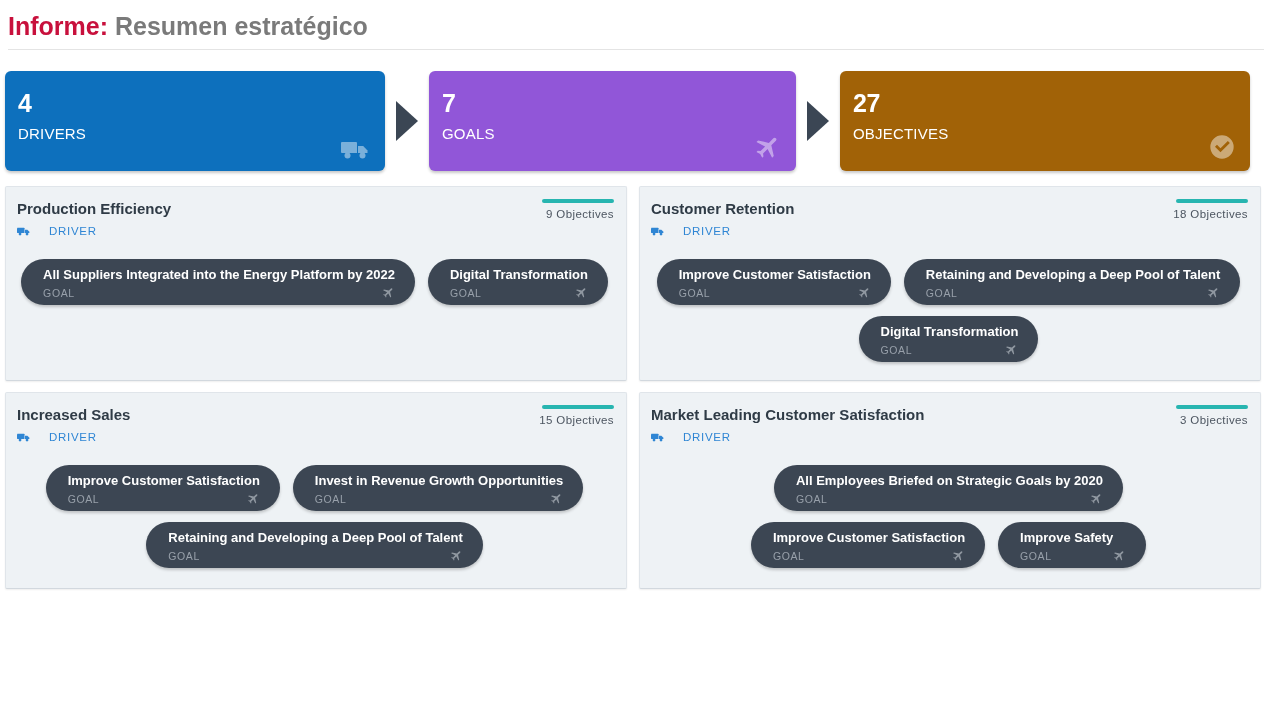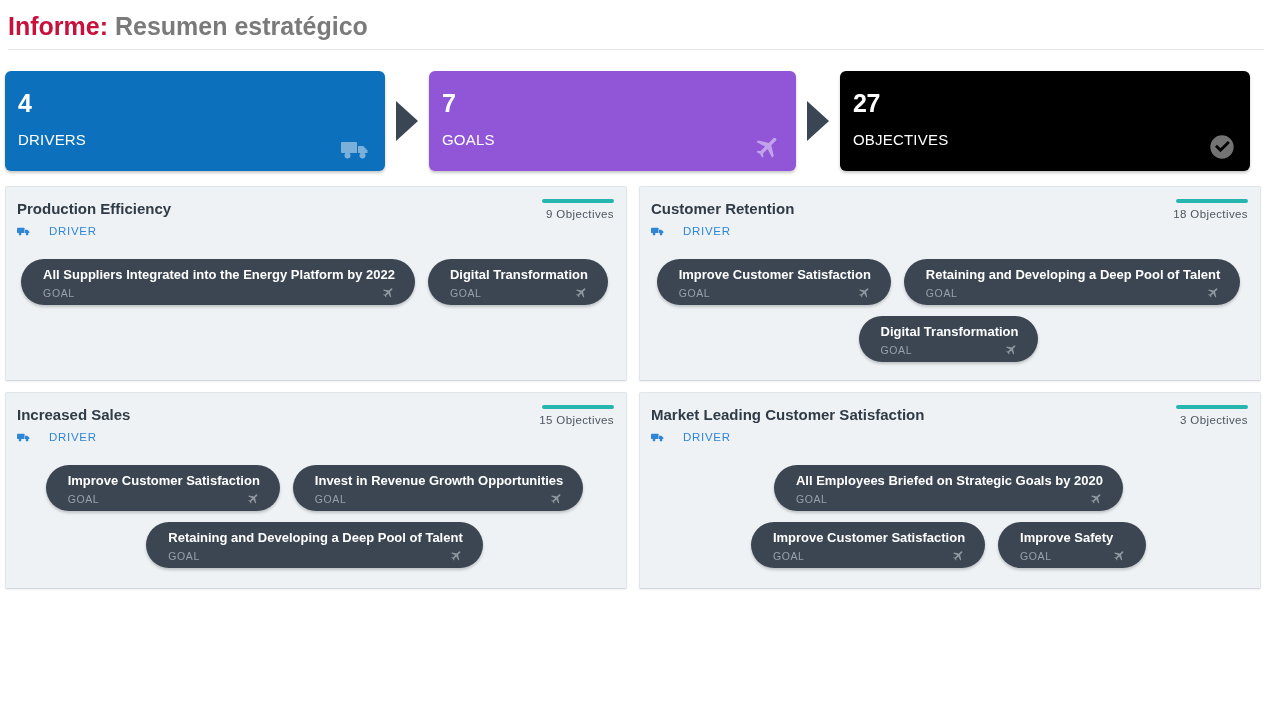--- a/index.html
+++ b/index.html
@@ -42,33 +42,33 @@
     position: relative;
     height: 100px;
     border-radius: 6px;
     box-shadow: 0 2px 3px rgba(0,0,0,0.22);
     color: #ffffff;
     padding: 18px 16px 0 13px;
     overflow: hidden;
   }
   .kpi-card.c-drivers    { flex: 0 0 380px; background: #0d70bd; }
   .kpi-card.c-goals      { flex: 0 0 367px; background: #9156d8; }
-  .kpi-card.c-objectives { flex: 0 0 410px; background: #000000; }
+  .kpi-card.c-objectives { flex: 0 0 410px; background: #a16207; }
 
   .kpi-value {
     font-size: 25px;
     font-weight: bold;
     line-height: 28px;
     letter-spacing: -0.3px;
   }
   .kpi-label {
     font-size: 15px;
     font-weight: normal;
     line-height: 22px;
-    margin-top: 12px;
+    margin-top: 6px;
     letter-spacing: 0.2px;
   }
   .kpi-icon {
     position: absolute;
     right: 14px;
     bottom: 10px;
     opacity: 0.45;
   }
   .kpi-icon svg { display: block; }
 

